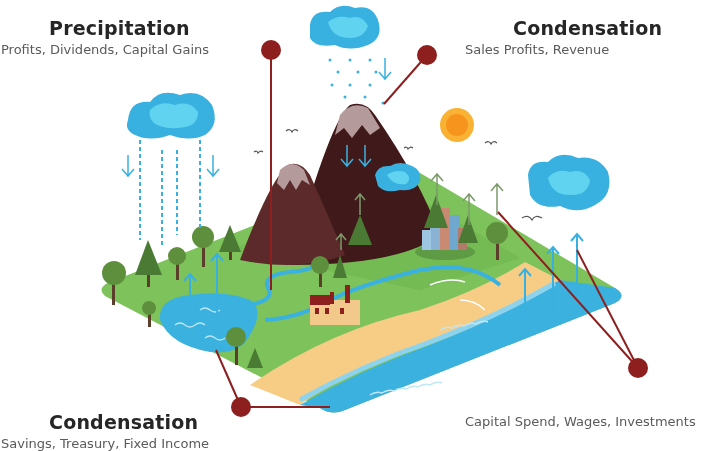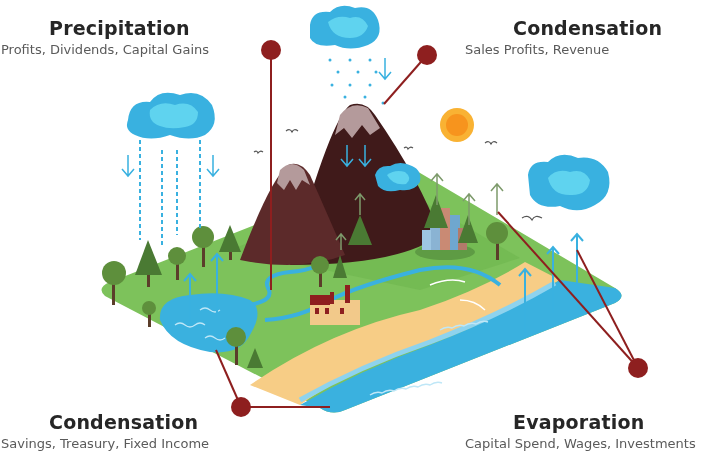--- a/index.html
+++ b/index.html
@@ -214,15 +214,14 @@
 </div>
 <div class="label" id="lbl-cond">
   <div class="title">Condensation</div>
   <div class="sub">Sales Profits, Revenue</div>
 </div>
 <div class="label" id="lbl-perc">
   <div class="title">Condensation</div>
   <div class="sub">Savings, Treasury, Fixed Income</div>
 </div>
 <div class="label" id="lbl-evap">
-  <div class="title">Evaporation</div>
   <div class="sub">Capital Spend, Wages, Investments</div>
 </div>
 
 </body></html>

